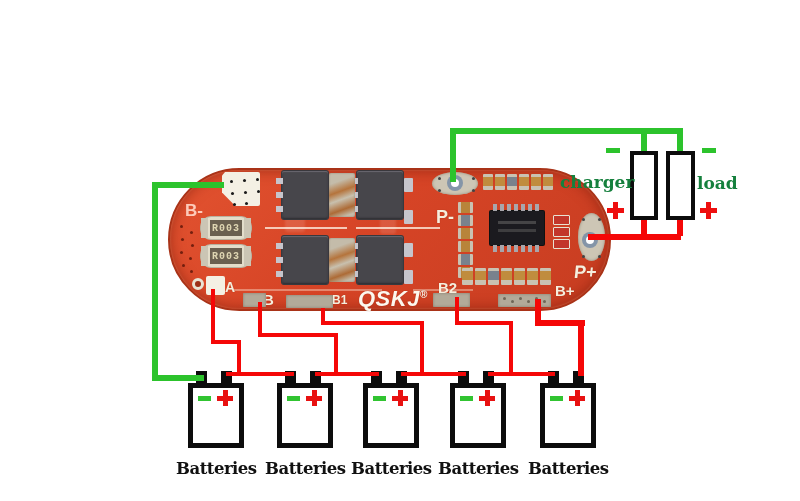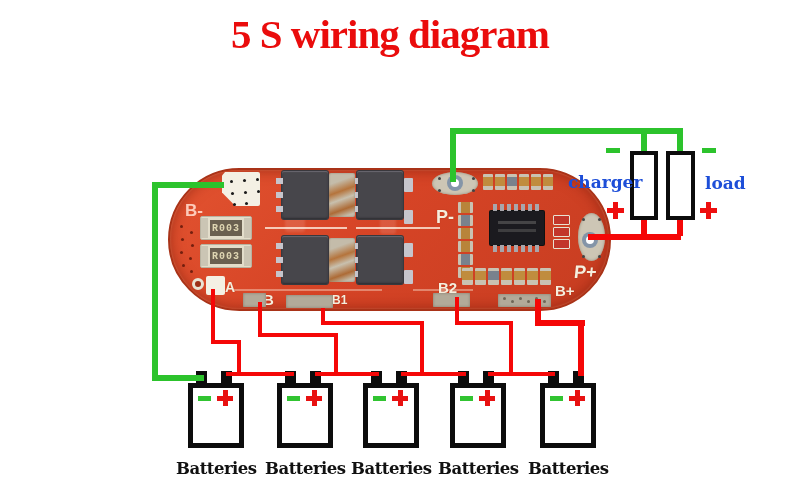--- a/index.html
+++ b/index.html
@@ -23,21 +23,21 @@
        box-shadow:inset 0 0 14px rgba(110,20,5,.55), inset 0 0 2px rgba(255,170,130,.7);}
   .pc{position:absolute;}
   .silk{color:#f6eedd;font-weight:bold;text-shadow:0 0 1px rgba(120,30,10,.6);}
   .silkpad{background:#f4f0e4;border-radius:2px;}
   .fet{background:#47464b;border-radius:2px;box-shadow:inset 0 1px 1px #6a6970,inset 0 -1px 2px #2e2d32,0 0 0 1px #39383d;}
   .legs{position:absolute;left:-6px;top:7px;width:7px;height:6px;background:#c6c5cc;
         box-shadow:0 14px #c6c5cc,0 28px #c6c5cc;}
   .drain{background:linear-gradient(160deg,#c4bcaa 22%,#b5743c 42%,#c8c0ae 58%,#ad6b36 78%,#c4bcaa 92%);
          border-radius:2px;box-shadow:inset 0 0 2px #8d8575;}
   .tab{background:#c6c5cc;border-radius:1px;}
-  .res{background:#e3ddca;border:1px solid #b8b2a0;border-radius:2px;box-sizing:border-box;}
+  .res{background:#e3ddca;border:1px solid #b8b2a0;border-radius:11px;box-sizing:border-box;}
   .res .band{position:absolute;left:9px;right:9px;top:3px;bottom:3px;background:#6a6050;
              display:flex;align-items:center;justify-content:center;
              font:700 10px "Liberation Mono",monospace;color:#ded5b2;letter-spacing:1px;}
   .res:before,.res:after{content:"";position:absolute;top:1px;bottom:1px;width:7px;background:#cbc5b4;}
   .res:before{left:0;}.res:after{right:0;}
   .cap{width:10px;height:16px;background:linear-gradient(#c9c2b2 0 3px,#c08c3e 3px 12px,#c9c2b2 12px);
        border-radius:1px;}
   .capr{display:flex;gap:2px;}
   .capc{display:flex;flex-direction:column;gap:2px;}
   .caph{width:15px;height:11px;background:linear-gradient(90deg,#c9c2b2 0 3px,#b8843a 3px 12px,#c9c2b2 12px);border-radius:1px;}
@@ -58,21 +58,21 @@
   .silkline{background:rgba(255,246,232,.75);height:2px;}
   .holesm{width:12px;height:12px;border-radius:50%;border:3px solid #e9e4d4;background:#9c3018;box-sizing:border-box;}
   .wm{background:rgba(255,255,255,.12);border-radius:3px;filter:blur(1px);}
   .qskj{font:900 22px "Liberation Sans",sans-serif;font-style:italic;color:#fdf8ee;letter-spacing:.5px;
         text-shadow:0 0 1px rgba(120,30,10,.6);}
   .qskj .rg{font-size:10px;vertical-align:super;font-style:normal;}
 
   
   .devbox{position:absolute;top:151px;height:69px;border:4px solid #0c0c0c;background:#fff;
           box-sizing:border-box;z-index:9;}
-  .devlabel{position:absolute;font:700 17px "DejaVu Serif",serif;color:#1d4ed8;z-index:9;margin-left:8px;}
+  .devlabel{position:absolute;font:700 17px "DejaVu Serif",serif;color:#15803d;z-index:9;}
 
   
   .minus{position:absolute;width:14px;height:5px;background:#2cc32c;z-index:9;}
   .plus{position:absolute;width:17px;height:17px;color:#ee0f0f;z-index:9;}
   .plus:before{content:"";position:absolute;left:0;top:6px;width:17px;height:5px;background:currentColor;}
   .plus:after{content:"";position:absolute;left:6px;top:0;width:5px;height:17px;background:currentColor;}
 
   
   .battery{position:absolute;top:383px;width:56px;height:65px;background:#fff;
            border:5px solid #0c0c0c;box-sizing:border-box;z-index:7;}
@@ -83,21 +83,20 @@
   .bat-plus:before{content:"";position:absolute;left:0;top:5.5px;width:16px;height:5px;background:currentColor;}
   .bat-plus:after{content:"";position:absolute;left:5.5px;top:0;width:5px;height:16px;background:currentColor;}
   .batlab{position:absolute;top:459px;width:80px;text-align:center;
           font:700 16.5px "DejaVu Serif",serif;letter-spacing:-.5px;color:#111;z-index:3;}
 </style>
 </head>
 <body>
 
 <div class="stage">
 
-  <h1 class="title">5 S wiring diagram</h1>
 
   <div class="pcb">
 
     <div class="pc wm" style="left:115px;top:26px;width:20px;height:36px;"></div>
     <div class="pc wm" style="left:210px;top:20px;width:16px;height:44px;"></div>
 
     <div class="pc silkpad" style="left:52px;top:2px;width:38px;height:34px;clip-path:polygon(8% 0,100% 0,100% 100%,35% 100%,0 60%,0 10%);"></div>
     <div class="pc dots" style="left:60px;top:10px;background:#1a1a1a;box-shadow:13px -1px #1a1a1a,26px -2px #1a1a1a,1px 12px #1a1a1a,14px 11px #1a1a1a,27px 10px #1a1a1a,3px 23px #1a1a1a,15px 22px #1a1a1a;"></div>
 
     <div class="pc" style="left:15px;top:31px;font:700 17px 'Liberation Sans',sans-serif;color:rgba(255,214,198,.92);">B-</div>
@@ -196,20 +195,21 @@
 
     <div class="pc silkpad" style="left:36px;top:106px;width:19px;height:19px;"></div>
     <div class="pc holesm" style="left:22px;top:108px;"></div>
 
     <div class="pc mpad" style="left:73px;top:123px;width:23px;height:14px;"></div>
     <div class="pc mpad" style="left:116px;top:125px;width:47px;height:13px;"></div>
     <div class="pc mpad" style="left:263px;top:123px;width:37px;height:14px;"></div>
     <div class="pc mpad" style="left:328px;top:124px;width:53px;height:13px;"></div>
     <div class="pc dots" style="left:333px;top:127px;background:#6e6757;box-shadow:8px 3px #6e6757,16px 0 #6e6757,24px 3px #6e6757,32px 0 #6e6757,40px 3px #6e6757;"></div>
 
+    <div class="pc qskj" style="left:188px;top:116px;"><span>QSKJ</span><span class="rg">®</span></div>
   </div>
 
   <div class="wire wg" style="left:152px;top:182px;width:6px;height:199px;"></div>
   <div class="wire wg" style="left:152px;top:182px;width:72px;height:6px;"></div>
   <div class="wire wg" style="left:152px;top:375px;width:52px;height:6px;"></div>
   <div class="wire wg" style="left:450px;top:130px;width:6px;height:52px;"></div>
   <div class="wire wg" style="left:450px;top:128px;width:233px;height:6px;"></div>
   <div class="wire wg" style="left:641px;top:128px;width:6px;height:28px;"></div>
   <div class="wire wg" style="left:677px;top:128px;width:6px;height:28px;"></div>
 

